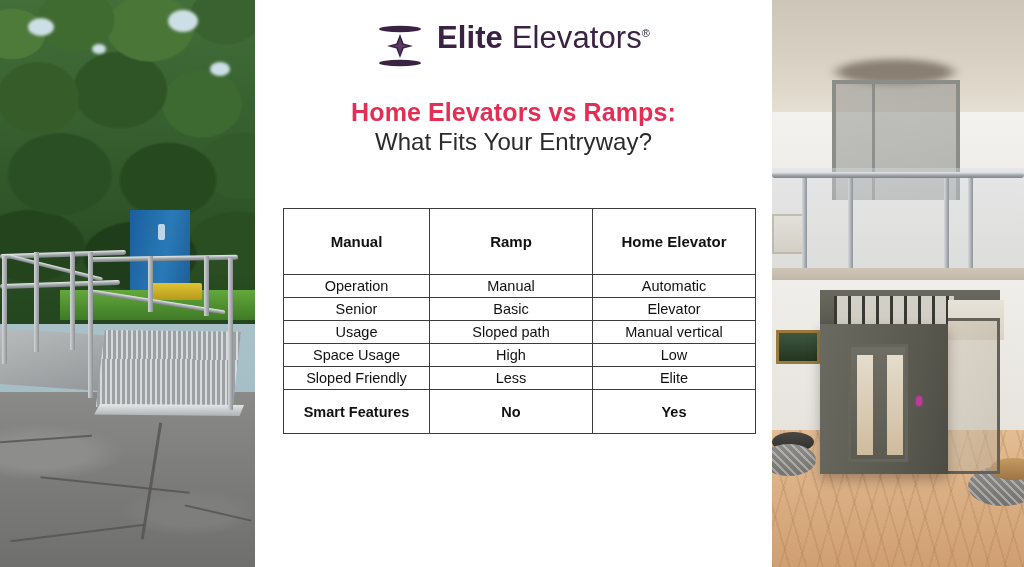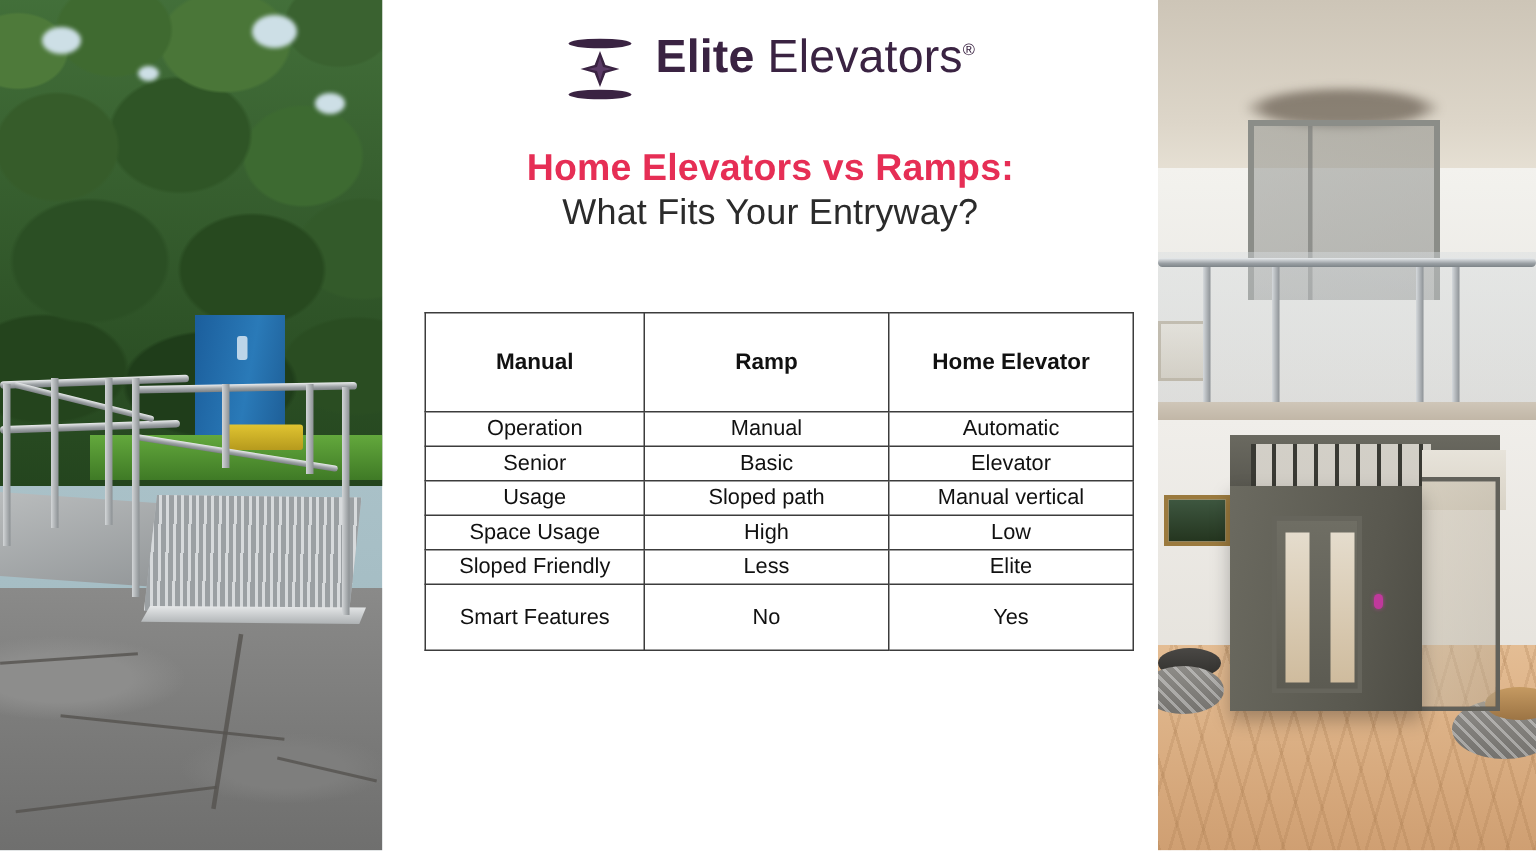--- a/index.html
+++ b/index.html
@@ -238,21 +238,21 @@
   }
   #compare-table col.c1 { width:146px; }
   #compare-table col.c2 { width:163px; }
   #compare-table col.c3 { width:163px; }
   #compare-table th, #compare-table td {
     border:1px solid #3c3c3c; text-align:center; color:#111;
     font-size:14.5px; padding:0 4px;
   }
   #compare-table thead th { height:66px; font-weight:700; font-size:15px; }
   #compare-table tbody td { height:23px; font-weight:400; }
-  #compare-table tbody tr:last-child td { height:44px; }
+  #compare-table tbody tr:last-child td { height:44px;font-weight:bold; }
 </style>
 </head>
 <body>
 
 <div id="stage">
 
   <div class="photo" id="photo-left">
     <div class="ramp-sky"></div>
     <div class="ramp-trees"></div>
     <div class="ramp-tree-gap" style="left:28px;  top:18px;  width:26px; height:18px;"></div>

